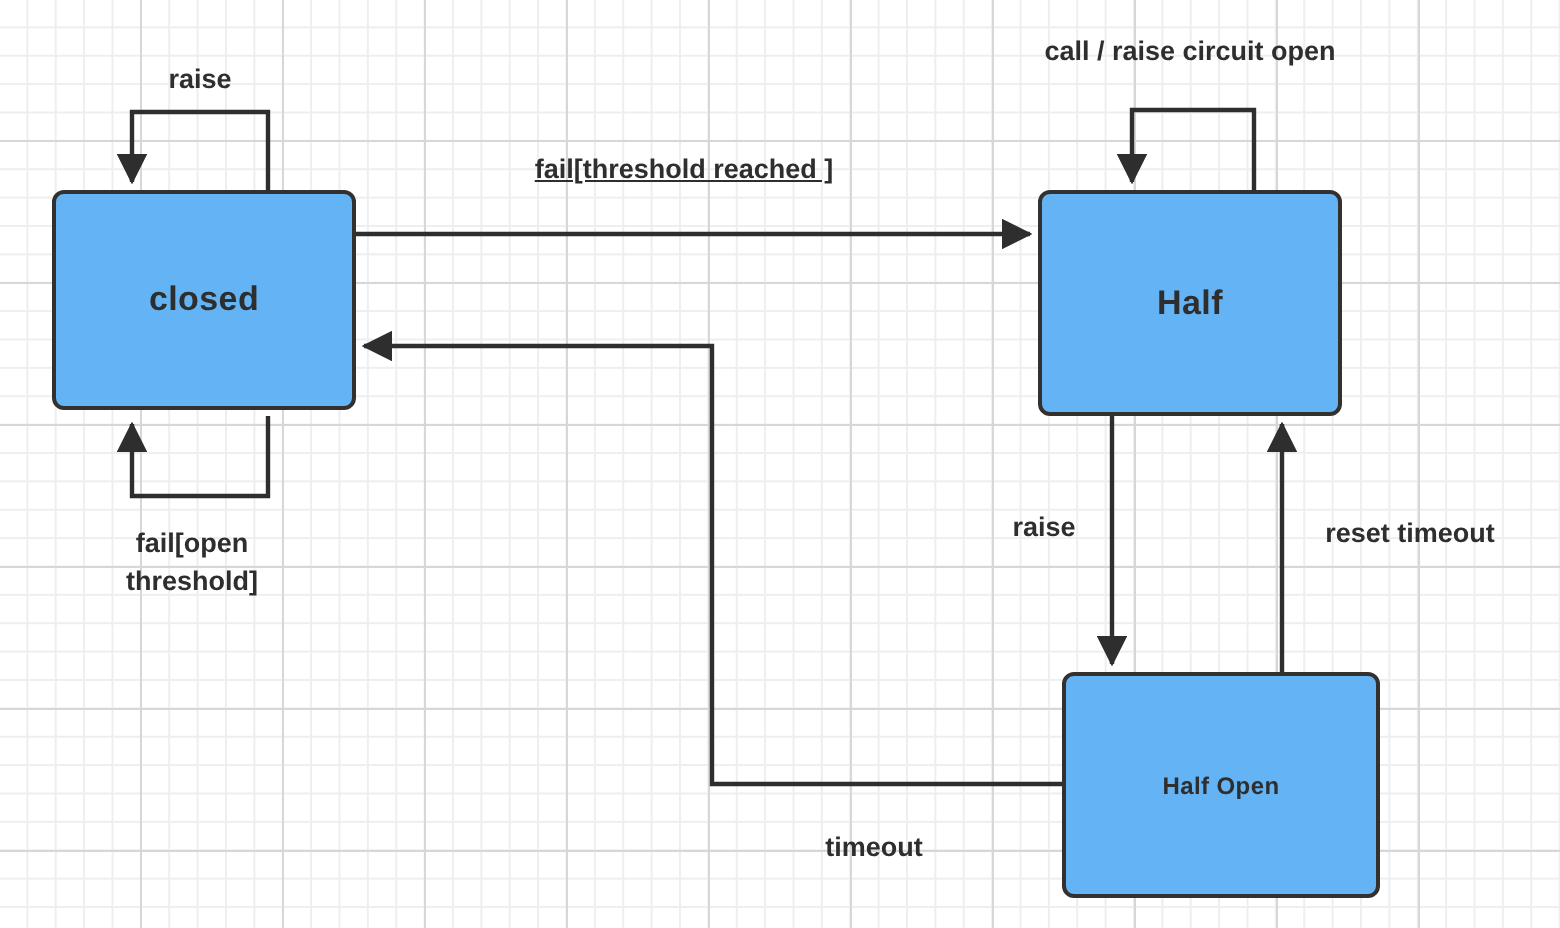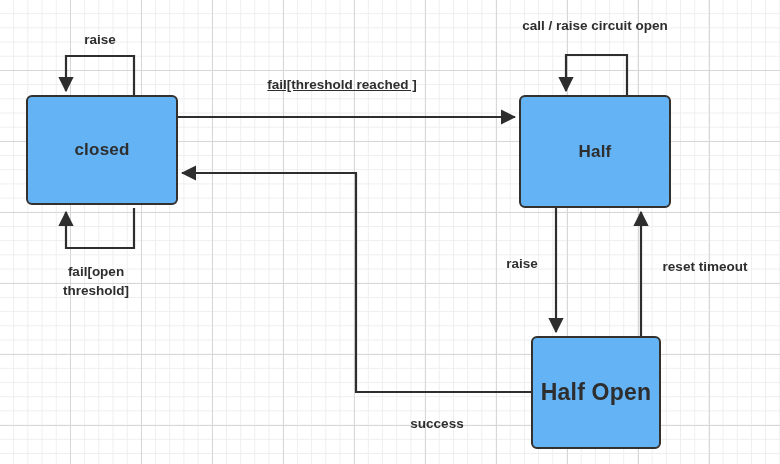--- a/index.html
+++ b/index.html
@@ -91,33 +91,33 @@
   </svg>
 
   <div class="node" style="left:26px; top:95px; width:152px; height:110px; font-size:17px;">
     <span>closed</span>
   </div>
 
   <div class="node" style="left:519px; top:95px; width:152px; height:113px; font-size:17px;">
     <span>Half</span>
   </div>
 
-  <div class="node" style="left:531px; top:336px; width:130px; height:113px; font-size:23px;">
+  <div class="node" style="left:531px; top:336px; width:159px; height:113px; font-size:12px;">
     <span>Half Open</span>
   </div>
 
   <div class="edge-label center" style="left:100px; top:31px;">raise</div>
 
   <div class="edge-label center" style="left:96px; top:263px;">fail[open</div>
 
   <div class="edge-label center" style="left:96px; top:282px;">threshold]</div>
 
   <div class="edge-label center" style="left:342px; top:76px;text-decoration:underline;">fail[threshold reached ]</div>
 
   <div class="edge-label center" style="left:595px; top:17px;">call / raise circuit open</div>
 
   <div class="edge-label center" style="left:522px; top:255px;">raise</div>
 
   <div class="edge-label center" style="left:705px; top:258px;">reset timeout</div>
 
-  <div class="edge-label center" style="left:437px; top:415px;">success</div>
+  <div class="edge-label center" style="left:437px; top:415px;">timeout</div>
 
 </div>
 
 </body></html>

